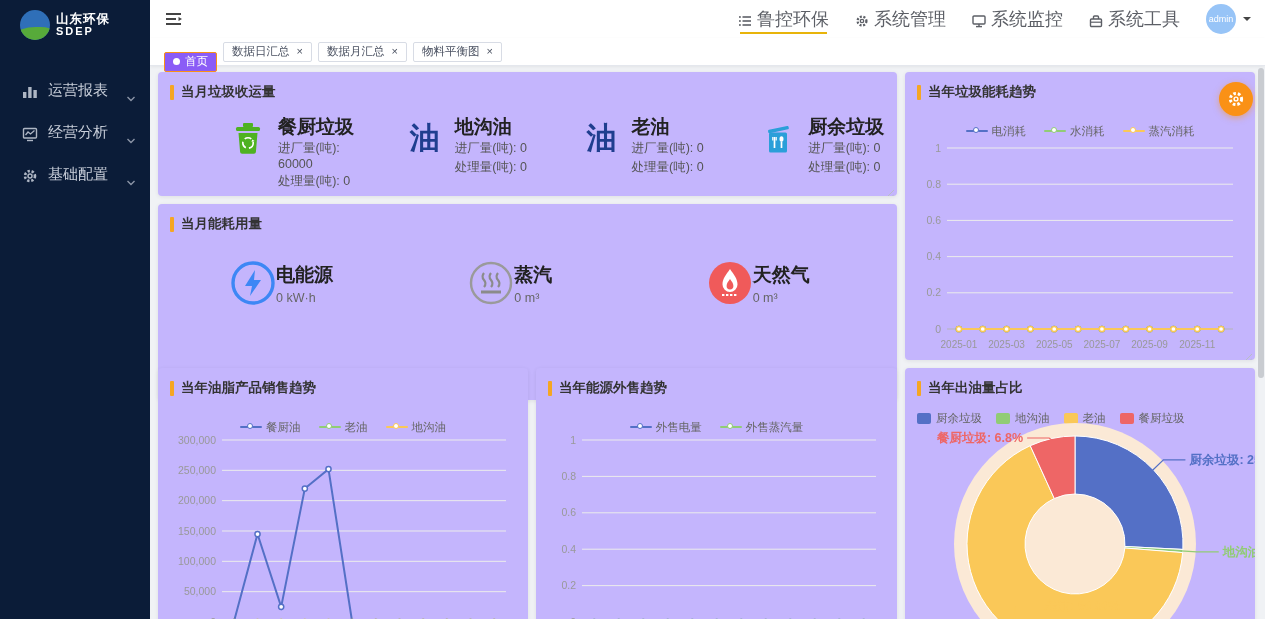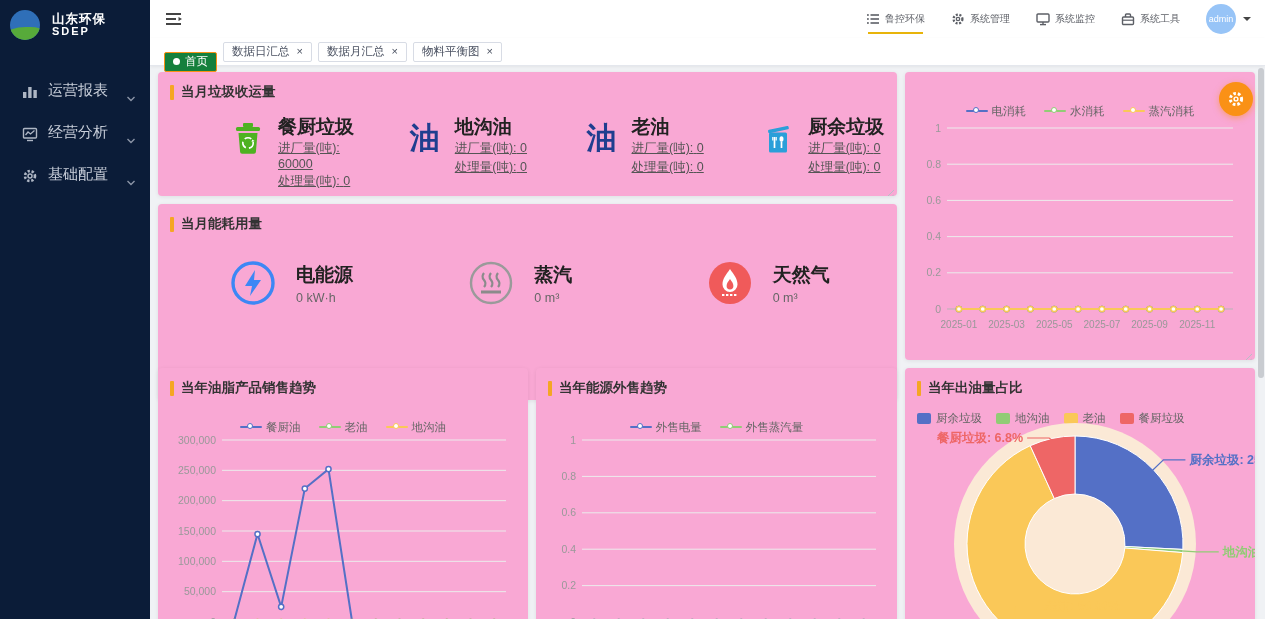--- a/index.html
+++ b/index.html
@@ -2,86 +2,86 @@
 <html><head>
 <meta charset="utf-8">
 <style>
   * { margin:0; padding:0; box-sizing:border-box; }
   html,body { width:1265px; height:619px; overflow:hidden; background:#f0f2f5;
     font-family:"Liberation Sans","DejaVu Sans",sans-serif; }
 
   
   .sidebar { position:absolute; left:0; top:0; width:150px; height:619px;
     background:#0b1c38; color:#c9cfda; z-index:5; }
-  .logo { display:flex; align-items:center; gap:12px; padding:10px 0 10px 10px; height:50px; }
+  .logo { display:flex; align-items:center; gap:6px; padding:10px 0 10px 20px; height:50px; }
   .logo-circle { width:30px; height:30px; border-radius:50%; background:#2f6fb8; position:relative; overflow:hidden; flex:none; }
   .logo-circle:after { content:""; position:absolute; left:-4px; bottom:-3px; width:40px; height:16px;
     background:#57aa3a; border-radius:50% 40% 0 0; }
   .logo-text { line-height:1.05; }
   .logo-title { font-size:12.5px; font-weight:bold; color:#fff; letter-spacing:1px; }
   .logo-sub { font-size:11px; font-weight:bold; color:#fff; letter-spacing:2px; }
   .menu { margin-top:8px; }
   .menu-item { display:flex; align-items:flex-end; height:42px; padding:0 14px 0 22px;
     font-size:15px; color:#c9cfda; cursor:pointer; }
   .mi-icon { width:16px; height:16px; margin-right:10px; flex:none; color:#aeb6c4; }
   .mi-label { flex:1; }
   .chev { width:10px; height:10px; color:#8b94a6; }
 
   
   .header { position:absolute; left:150px; top:0; right:0; height:38px; background:#fff;
     display:flex; align-items:center; padding:0 14px; z-index:4; }
   .collapse-btn { width:20px; height:20px; color:#444; cursor:pointer; }
   .header-right { margin-left:auto; display:flex; align-items:center; gap:26px; }
-  .hnav { display:flex; align-items:center; gap:5px; font-size:10px; color:#5c5f66;
+  .hnav { display:flex; align-items:center; gap:5px; font-size:18px; color:#5c5f66;
     height:38px; cursor:pointer; position:relative; }
   .hnav .hicon { width:14px; height:14px; color:#5c5f66; }
   .hnav.active:after { content:""; position:absolute; left:2px; right:2px; bottom:4px;
     height:2px; background:#e8b40a; }
   .user-wrap { display:flex; align-items:center; gap:7px; cursor:pointer; }
   .avatar { width:30px; height:30px; border-radius:50%; background:#97c4f7; color:#fff;
     font-size:9px; display:flex; align-items:center; justify-content:center; }
   .caret { width:0; height:0; border:4px solid transparent; border-top-color:#444; margin-top:4px; }
 
   
   .tabbar { position:absolute; left:150px; top:38px; right:0; height:28px; background:#fff;
     border-bottom:1px solid #e4e7ed; box-shadow:0 1px 3px rgba(0,0,0,.06);
     display:flex; align-items:center; gap:6px; padding:0 14px; z-index:4; }
   .tab { display:flex; align-items:center; gap:5px; height:20px; padding:0 8px; font-size:11.5px;
     border:1px solid #d8dce5; background:#fff; color:#495060; cursor:pointer; border-radius:2px; }
-  .tab.active { background:#15803d; border-color:#fa9116; color:#fff;margin-top:20px; }
+  .tab.active { background:#8b5cf6; border-color:#fa9116; color:#fff;margin-top:20px; }
   .tab-dot { width:7px; height:7px; border-radius:50%; background:#fff; }
   .tab-close { font-size:11px; line-height:1; color:inherit; margin-left:2px; }
 
   
   .content { position:absolute; left:150px; top:66px; right:0; height:700px; background:#f0f2f5; }
-  .card { position:absolute; background:#f9a8d4; border-radius:4px; box-shadow:0 1px 4px rgba(0,0,0,.08);
+  .card { position:absolute; background:#c4b5fd; border-radius:4px; box-shadow:0 1px 4px rgba(0,0,0,.08);
     padding:10px 12px; overflow:hidden; }
   .card-title { display:flex; align-items:center; gap:7px; font-size:13.5px; font-weight:bold; color:#333; height:20px; }
   .title-bar { width:4px; height:15px; background:#f5a623; border-radius:1px; }
   .resize-handle { position:absolute; right:3px; bottom:2px; width:9px; height:9px; color:#b9bec7; }
 
   #card-waste  { left:8px;  top:6px;   width:739px; height:124px; }
   #card-energy { left:8px;  top:138px; width:739px; height:196px; }
   #card-trend  { left:755px; top:6px;  width:350px; height:288px; }
   #card-oil    { left:8px;  top:302px; width:370px; height:312px; }
   #card-sale   { left:386px; top:302px; width:361px; height:312px; }
   #card-ratio  { left:755px; top:302px; width:350px; height:312px; }
 
   
   .w-row { display:flex; margin-top:14px; }
   .w-item { flex:1; display:flex; align-items:flex-start; gap:12px; padding-left:52px; }
   .w-item:first-child { padding-left:60px; }
   .w-icon { width:36px; height:36px; flex:none; margin-top:4px; }
   .oil-char { font-size:30px; font-weight:bold; color:#1f3e8f; line-height:36px; display:block; text-align:center; }
   .w-name { font-size:19px; font-weight:bold; color:#222; line-height:1.15; }
-  .w-line { font-size:12.5px; color:#555; margin-top:2px;text-decoration:underline; }
+  .w-line { font-size:12.5px; color:#555; margin-top:2px; }
 
   
   .e-row { display:flex; margin-top:26px; }
-  .e-item { flex:1; display:flex; align-items:center; gap:20px; padding-left:60px; }
+  .e-item { flex:1; display:flex; align-items:center; gap:0; padding-left:60px; }
   .e-icon { width:46px; height:46px; flex:none; }
   .e-name { font-size:19px; font-weight:bold; color:#222; }
   .e-val { font-size:12.5px; color:#666; margin-top:3px; }
 
   
   .chart-legend { display:flex; justify-content:center; gap:18px; margin-top:20px; height:18px; align-items:center; }
   .lg-item { display:flex; align-items:center; gap:4px; font-size:11.5px; color:#666; }
   .lg-line { position:relative; width:22px; height:2px; border-radius:1px; }
   .lg-dot { position:absolute; left:7px; top:-3px; width:6px; height:6px; border:1.6px solid; border-radius:50%; background:#fff; }
   .pie-legend { display:flex; gap:14px; margin-top:12px; height:16px; align-items:center; }
@@ -356,20 +356,24 @@
       </div>
     </div>
     <span class="resize-handle">
       <svg viewBox="0 0 9 9" width="9" height="9">
           <line x1="9" y1="0" x2="0" y2="9" stroke="currentColor"></line>
           <line x1="9" y1="4.5" x2="4.5" y2="9" stroke="currentColor"></line>
         </svg></span>
   </section>
 
   <section class="card" id="card-trend">
+    <div class="card-title">
+        <span class="title-bar"></span>
+      <span>当年垃圾能耗趋势</span>
+      </div>
     <div class="chart-legend" id="legend-energyTrend">
         <span class="lg-item">
           <span class="lg-line" style="background: rgb(84, 112, 198);">
             <span class="lg-dot" style="border-color: rgb(84, 112, 198);"></span>
           </span>
           <span>电消耗</span>
         </span>
         <span class="lg-item">
           <span class="lg-line" style="background: rgb(145, 204, 117);">
             <span class="lg-dot" style="border-color: rgb(145, 204, 117);"></span>

